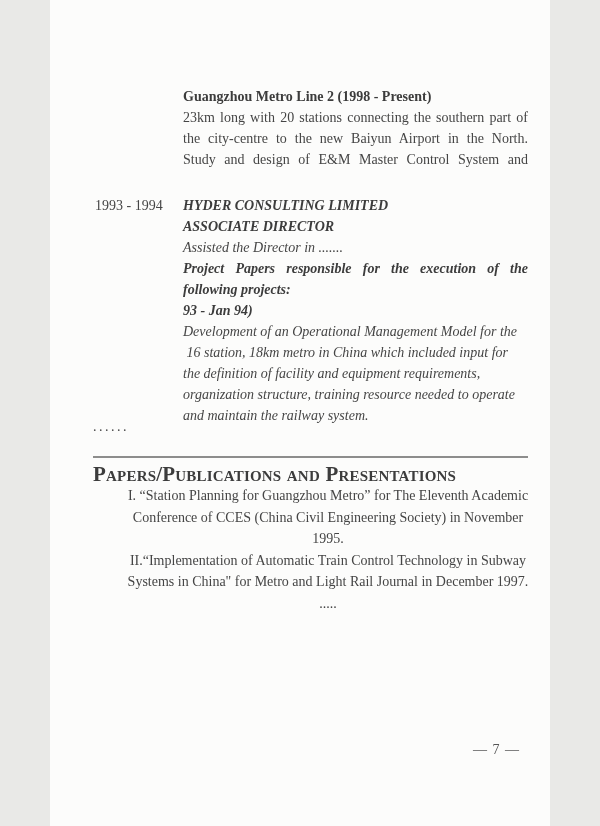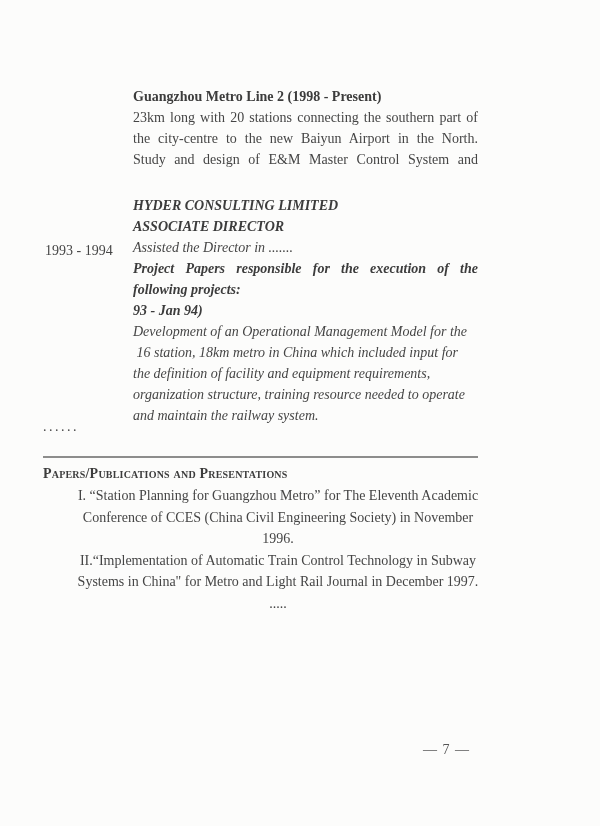--- a/index.html
+++ b/index.html
@@ -3,21 +3,21 @@
 <meta charset="utf-8">
 <style>
   * { margin: 0; padding: 0; box-sizing: border-box; }
   html, body { background: #e9e9e7; }
   body {
     font-family: "Liberation Serif", "DejaVu Serif", serif;
     -webkit-font-smoothing: antialiased;
   }
   .page {
     position: relative;
-    width: 600px;
+    width: 500px;
     height: 826px;
     margin: 0 auto;
     background: #fcfcfb;
     color: #454545;
     font-size: 14px;
     overflow: hidden;
   }
   .line {
     line-height: 21px;
     white-space: pre-wrap; 
@@ -28,42 +28,41 @@
     text-align: justify;
     text-align-last: justify;
   }
   .entry-first { margin: 86px 0 0 133px; width: 345px; }
   .entry { display: flex; margin-top: 25px; }
   .entry .period {
     width: 88px;
     margin-left: 45px;
     line-height: 21px;
     flex: none;
-    margin-top: 45px;
   }
   .entry .content { width: 345px; font-style: italic; }
   .ellipsis {
     margin: -10px 0 0 43px;
     line-height: 21px;
     letter-spacing: 2.5px;
     color: #4a4a4a;
   }
   .divider {
     margin: 19px 0 0 43px;
     width: 435px;
     height: 0;
     border: none;
     border-top: 2px solid #8d8d8c;
   }
   .papers { margin: 5px 0 0 43px; width: 470px; }
   .papers-heading {
     font-variant: small-caps;
     font-weight: bold;
     color: #3c3c3c;
-    font-size: 14px;
+    font-size: 21px;
     line-height: 22px;
     letter-spacing: 0.2px;
   }
   .papers .pline { line-height: 21.5px; white-space: pre-wrap; text-align: center; }
   .page-number {
     position: absolute;
     top: 742px;
     left: 423px;
     font-size: 14px;
     color: #555;
@@ -122,21 +121,21 @@
   <hr class="divider">
 
   <div class="papers">
     <div class="papers-heading">Papers/Publications and Presentations</div>
     <div>
 
         <div class="pline">I. “Station Planning for Guangzhou Metro” for The Eleventh Academic</div>
 
         <div class="pline">Conference of CCES (China Civil Engineering Society) in November</div>
 
-        <div class="pline">1996.</div>
+        <div class="pline">1995.</div>
 
         <div class="pline">II.“Implementation of Automatic Train Control Technology in Subway</div>
 
         <div class="pline">Systems in China" for Metro and Light Rail Journal in December 1997.</div>
 
         <div class="pline">.....</div>
       </div>
   </div>
 
   <div class="page-number">— 7 —</div>

